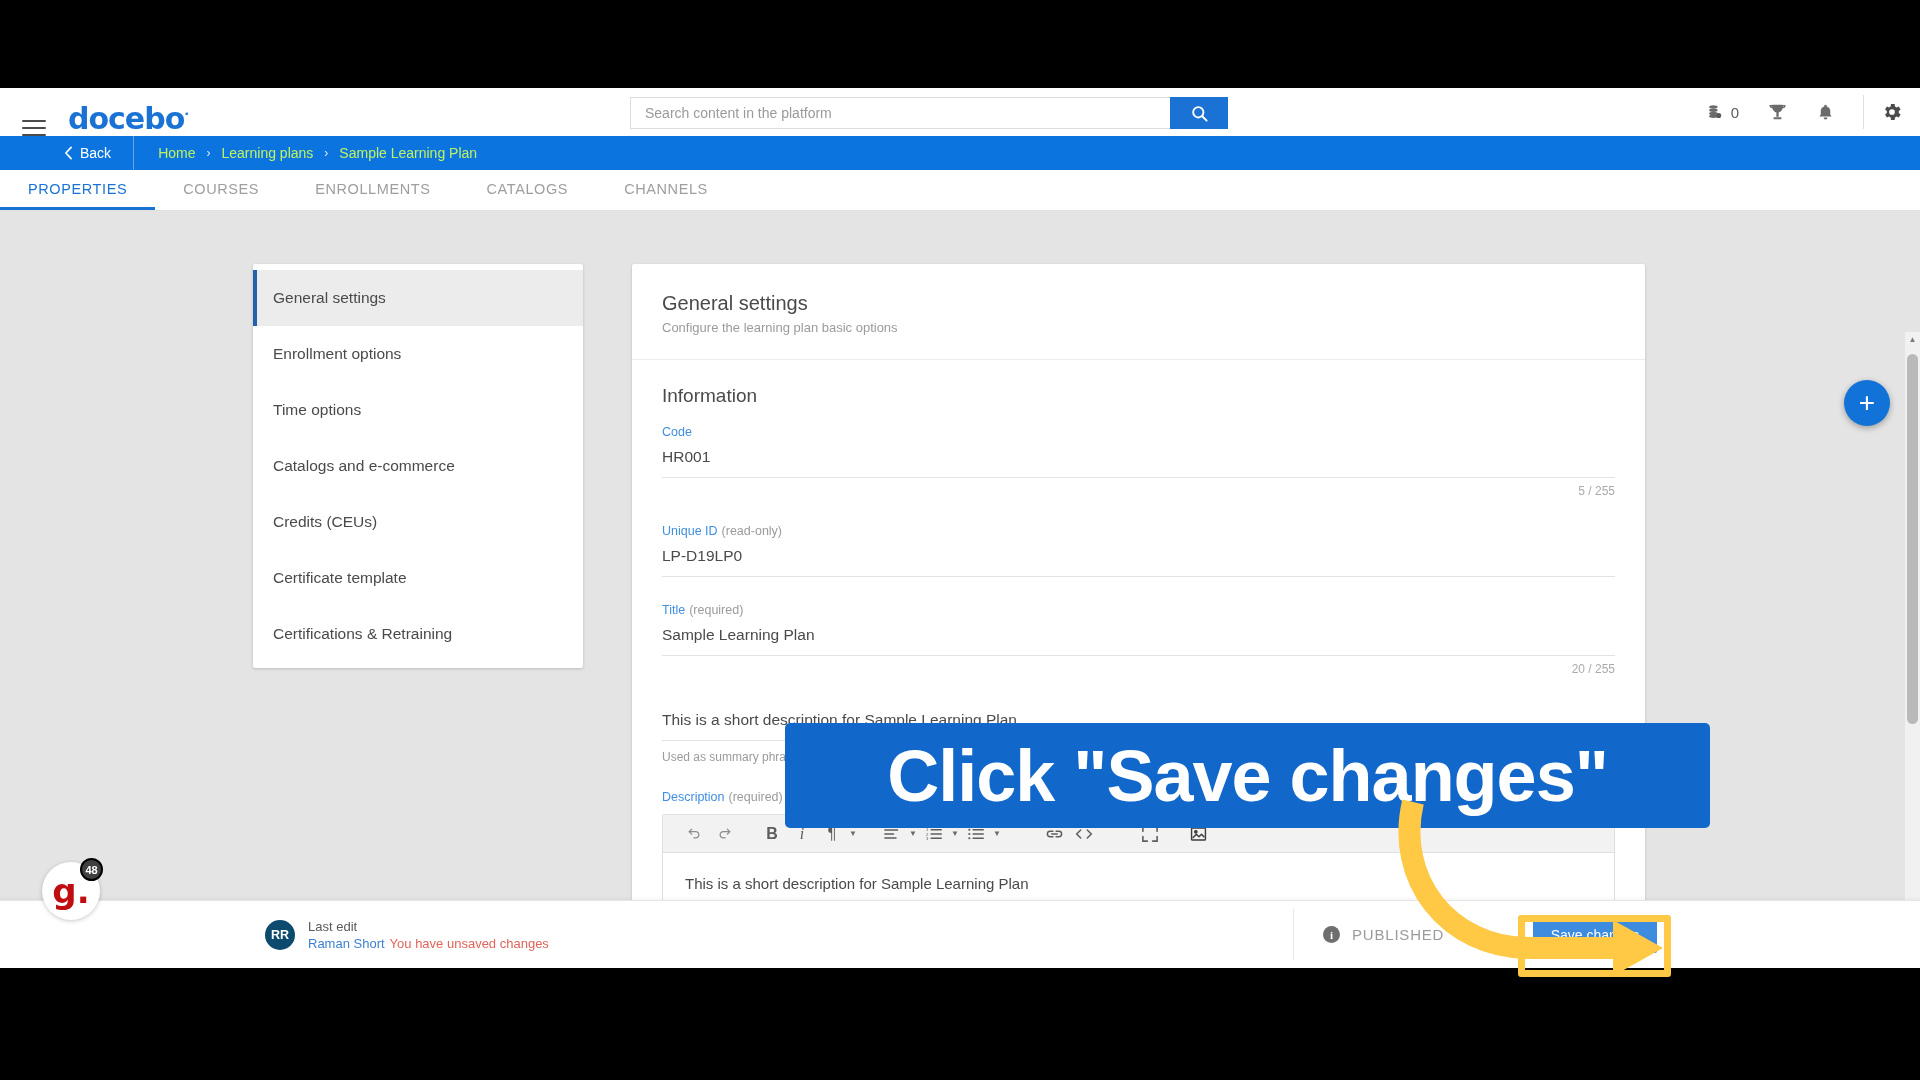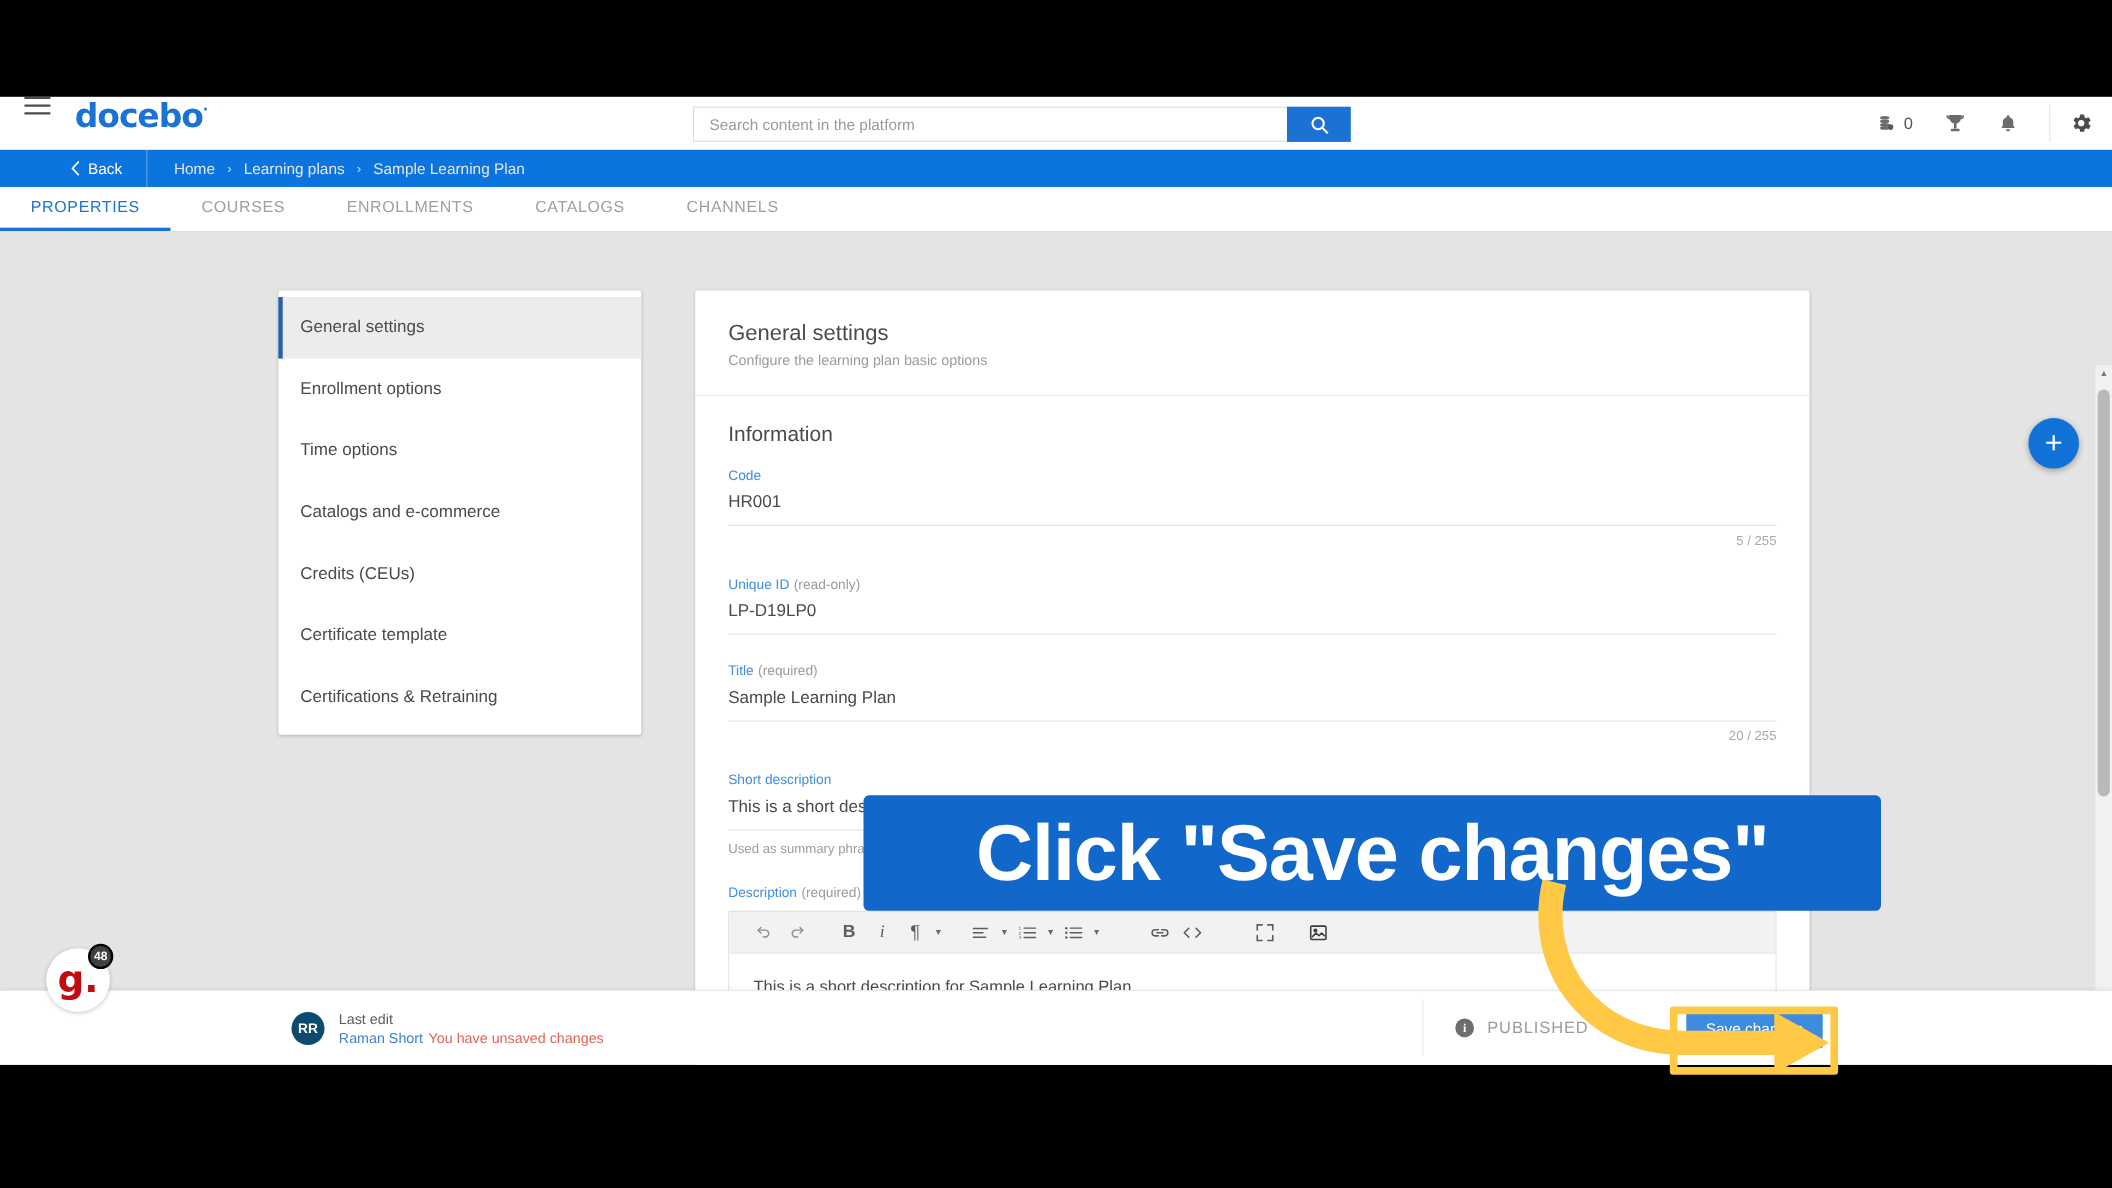--- a/index.html
+++ b/index.html
@@ -9,21 +9,21 @@
 
   
   #screen { position:relative; width:1920px; height:1080px; background:#000; }
   #viewport {
     position:absolute; left:0; top:88px; width:1920px; height:880px;
     background:#e4e4e4; overflow:hidden;
   }
 
   
   .topbar {
-    position:relative; height:48px; background:#fff; display:flex; align-items:flex-start;
+    position:relative; height:48px; background:#fff; display:flex; align-items:flex-end;
   }
   .hamburger { width:24px; height:16px; margin-left:22px; margin-right:22px; display:flex; flex-direction:column; justify-content:space-between; cursor:pointer; }
   .hamburger span { display:block; height:2px; background:#4c4c4c; border-radius:1px; }
   .brand { font-size:30px; font-weight:bold; color:#1a73d4; letter-spacing:-1px; font-family:"DejaVu Sans", sans-serif; position:relative; }
   .brand .reg { font-size:13px; vertical-align:super; }
 
   .searchwrap { position:absolute; left:630px; top:9px; display:flex; height:32px; }
   .searchwrap input {
     width:540px; height:32px; border:1px solid #dcdcdc; border-right:none;
     padding:12px 14px; font-size:14px; color:#333; outline:none; background:#fff;
@@ -36,21 +36,21 @@
   .coin-group { display:flex; align-items:center; gap:7px; margin-right:28px; color:#5a5a5a; font-size:15px; }
   .topicon { margin-right:28px; display:flex; align-items:center; cursor:pointer; }
   .divider-v { width:1px; height:34px; background:#e0e0e0; margin-right:0px; }
   .gearwrap { width:56px; display:flex; align-items:center; justify-content:center; cursor:pointer; }
 
   
   .bcbar { height:34px; background:#0b74de; display:flex; align-items:center; color:#fff; font-size:14px;padding-left:42px; }
   .bc-back { display:flex; align-items:center; gap:7px; padding:0 22px 0 22px; border-right:1px solid rgba(255,255,255,.35); height:34px; cursor:pointer; }
   .bc-items { display:flex; align-items:center; padding-left:24px; gap:11px; }
   .bc-items .sep { opacity:.85; font-size:12px; }
-  .bc-items a { color:#e5e5e5; text-decoration:none; cursor:pointer; }
+  .bc-items a { color:#bef264; text-decoration:none; cursor:pointer; }
 
   
   .tabbar { height:40px; background:#fff; display:flex; align-items:stretch; box-shadow:0 1px 0 #e0e0e0; position:relative; z-index:3;}
   .tab {
     display:flex; align-items:center; padding:0 28px; font-size:14.5px; letter-spacing:.6px;
     color:#9e9e9e; cursor:pointer; border-bottom:3px solid transparent;
   }
   .tab.active { color:#1a73d4; border-bottom-color:#1a73d4; }
 
   
@@ -305,21 +305,20 @@
         <div class="field">
           <div class="flabel">
             <span>Title</span><span class="muted">(required)</span>
           </div>
           <div class="fvalue">Sample Learning Plan</div>
           <div class="fcount">20 / 255</div>
         </div>
         <div class="fgap"></div>
 
         <div class="field">
-          <div class="flabel">Short description</div>
           <div class="fvalue">This is a short description for Sample Learning Plan</div>
           <div class="fhint">Used as summary phrase</div>
         </div>
         <div class="fgap"></div>
 
         <div class="field">
           <div class="flabel">
             <span>Description</span><span class="muted">(required)</span>
           </div>
           <div class="editor">

